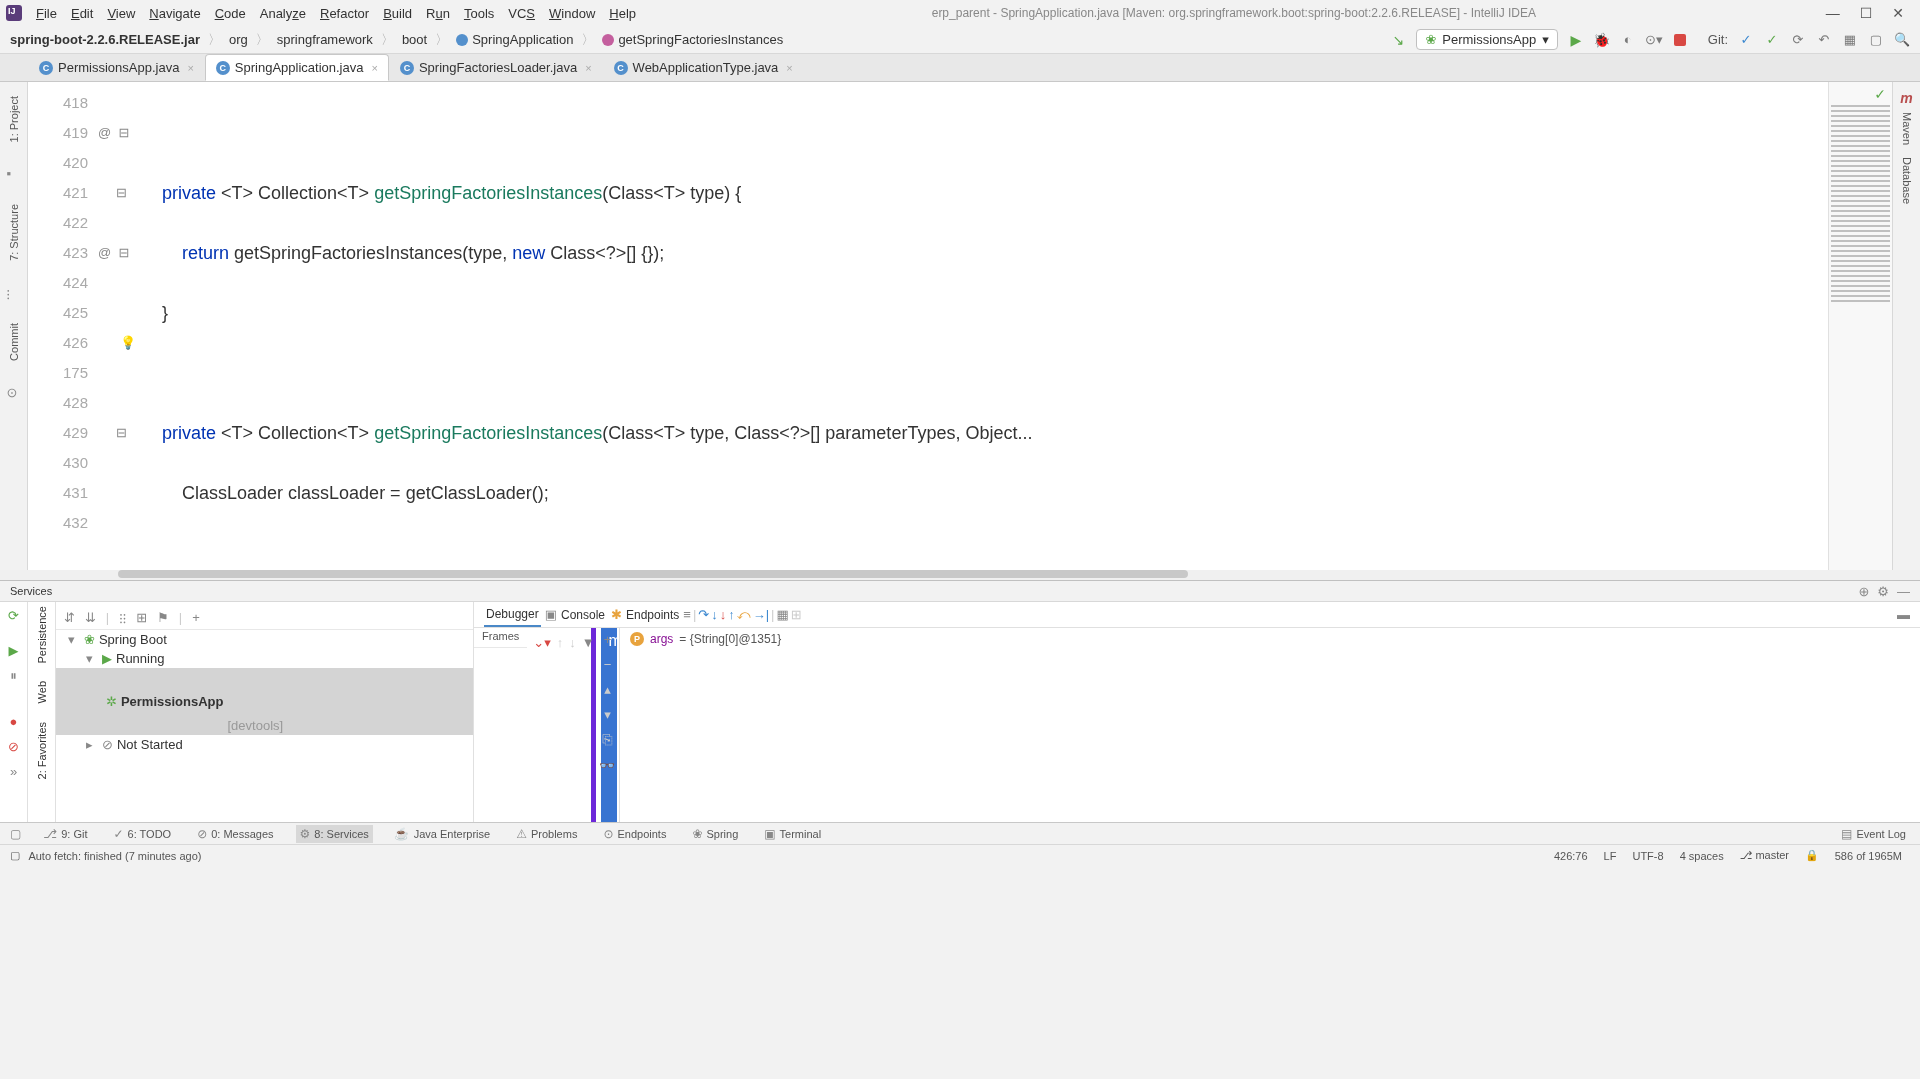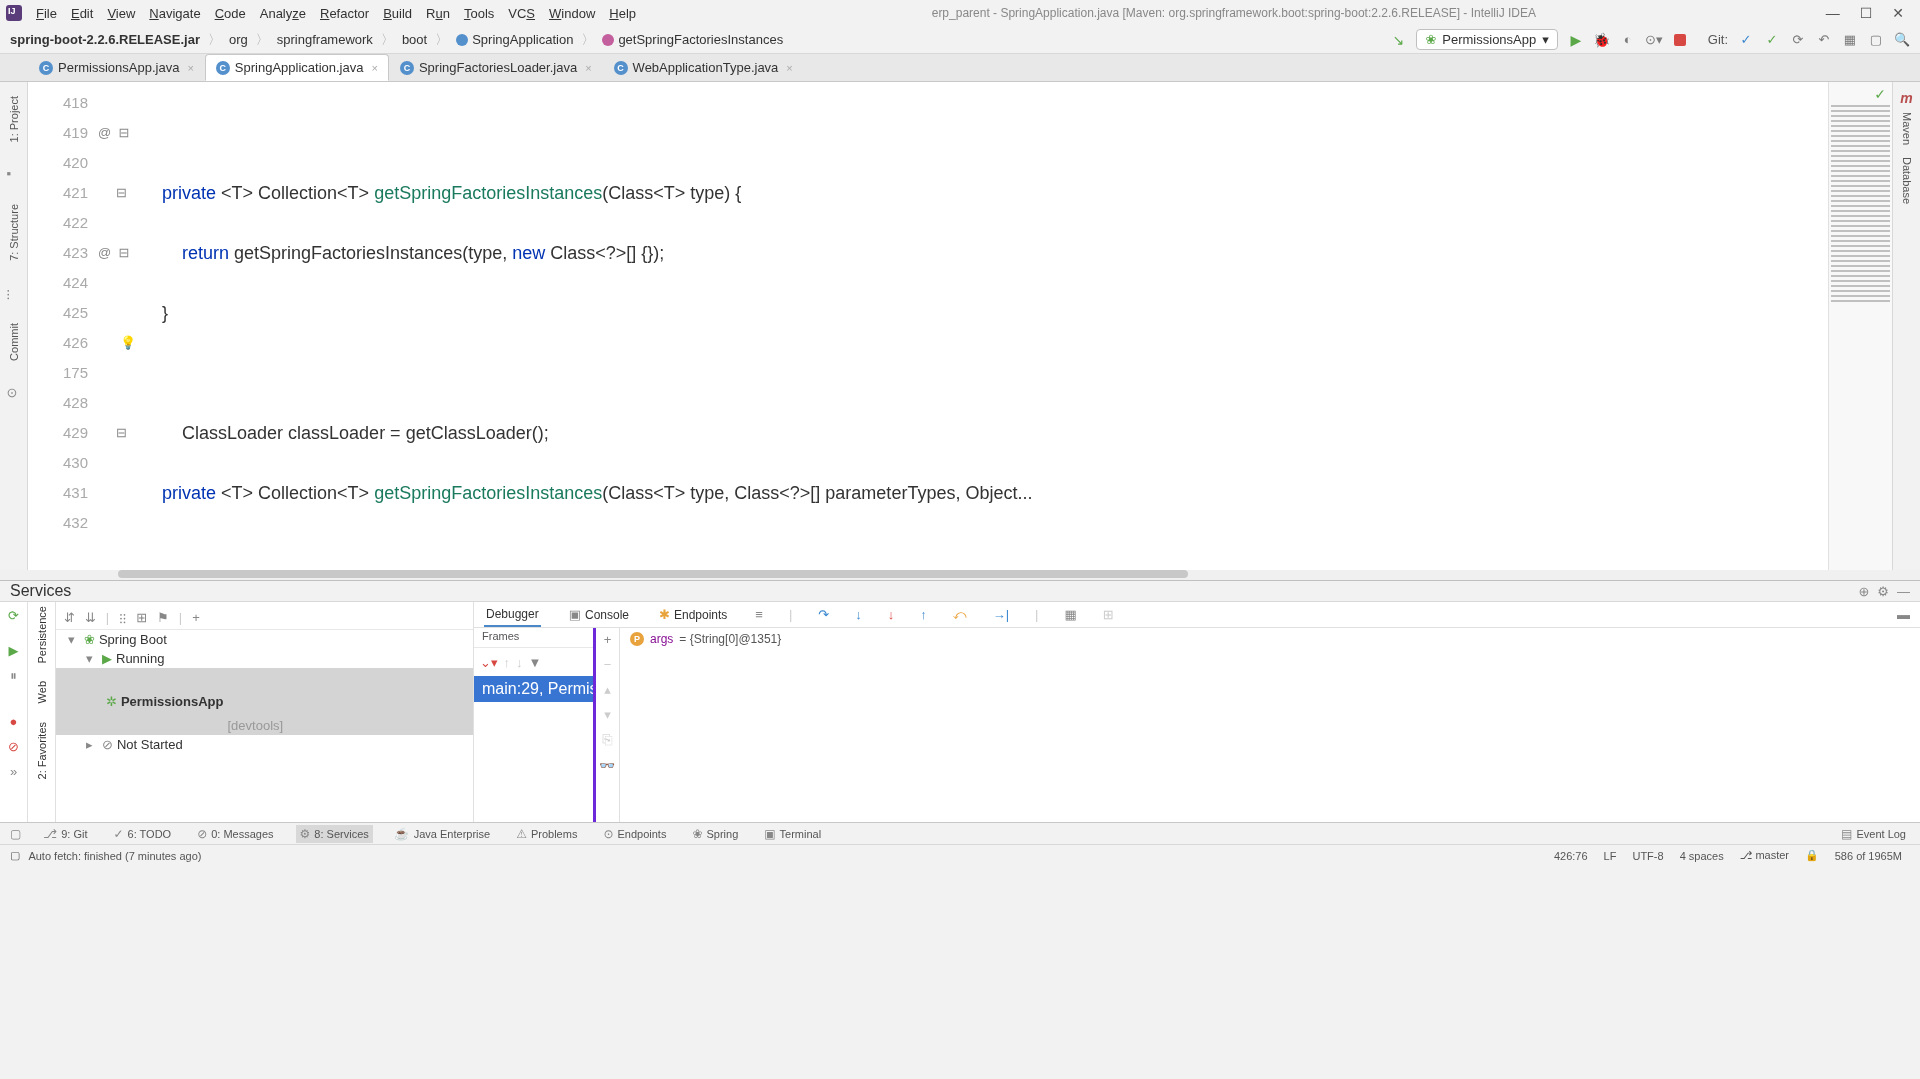--- a/index.html
+++ b/index.html
@@ -56,42 +56,42 @@
 .mt { color: #1a7a5e; }
 .cm { color: #8c8c8c; font-style: italic; }
 .minimap { width: 64px; background: #f8f8f8; border-left: 1px solid #e0e0e0; padding: 4px 2px; }
 .minimap .mline { height: 2px; background: #c0c0c0; margin: 3px 0; }
 .minimap .check { color: #5ba849; text-align: right; font-size: 14px; padding-right: 4px; }
 .right-gutter { width: 28px; background: #f2f2f2; border-left: 1px solid #d8d8d8; display: flex; flex-direction: column; align-items: center; padding-top: 8px; }
 .right-gutter .vtab { writing-mode: vertical-rl; font-size: 11px; color: #555; padding: 6px 2px; }
 
 
 .services-header { height: 22px; background: #f2f2f2; border-top: 1px solid #c0c0c0; border-bottom: 1px solid #d8d8d8; display: flex; align-items: center; padding: 0 10px; }
-.services-header .title { font-size: 16px; color: #333; }
+.services-header .title { font-size: 11px; color: #333; }
 .services-header .hicons { margin-left: auto; display: flex; gap: 8px; color: #888; }
 .services-body { height: 220px; display: flex; background: #fff; }
 .svc-left-tb { width: 28px; border-right: 1px solid #e0e0e0; display: flex; flex-direction: column; align-items: center; padding-top: 6px; gap: 10px; }
 .svc-left-tb .ic { font-size: 13px; color: #888; cursor: pointer; }
 .svc-left-tb .red-sq { width: 12px; height: 12px; background: #d84843; border-radius: 2px; }
 .svc-left-tb .green-tri { color: #5ba849; }
 .svc-tree { width: 418px; border-right: 1px solid #e0e0e0; padding: 4px 0; font-size: 13px; }
 .svc-tree .toolbar { height: 24px; display: flex; align-items: center; gap: 10px; padding: 0 8px; color: #888; border-bottom: 1px solid #e8e8e8; }
 .svc-tree .node { padding: 2px 0 2px 12px; display: flex; align-items: center; gap: 4px; cursor: pointer; }
 .svc-tree .node.sel { background: #d4d4d4; }
 .svc-tree .arrow { color: #888; width: 12px; display: inline-block; }
 .svc-tree .leaf-ic { color: #5ba849; }
 .svc-tree .bold { font-weight: bold; }
 .svc-tree .gray { color: #999; margin-top: 48px; }
 .svc-debug { flex: 1; display: flex; flex-direction: column; }
-.svc-debug .dtabs { height: 26px; display: flex; align-items: center; gap: 26px; padding: 0 10px; border-bottom: 1px solid #e0e0e0; }
+.svc-debug .dtabs { height: 26px; display: flex; align-items: center; gap: 2px; padding: 0 10px; border-bottom: 1px solid #e0e0e0; }
 .svc-debug .dtabs .dtab { padding: 4px 2px; cursor: pointer; display: flex; align-items: center; gap: 4px; font-size: 12px; }
 .svc-debug .dtabs .dtab.active { border-bottom: 2px solid #4a88c7; }
 .svc-debug .dtabs .dic { color: #888; font-size: 13px; }
 .svc-debug .split { flex: 1; display: flex; }
-.svc-debug .frames { width: 122px; border-right: 3px solid #6d28d9; display: flex; flex-direction: column; }
+.svc-debug .frames { width: 122px; border-right: 5px solid #6d28d9; display: flex; }
 .svc-debug .frames .fhdr { height: 20px; padding: 2px 8px; font-size: 11px; color: #555; border-bottom: 1px solid #e8e8e8; }
 .svc-debug .frames .ftb { height: 28px; display: flex; align-items: center; gap: 6px; padding: 0 6px; color: #888; }
 .svc-debug .frames .fitem { background: #3874d1; color: #fff; padding: 4px 8px; font-size: 16px; white-space: nowrap; overflow: hidden; }
 .svc-debug .vico { width: 24px; border-right: 1px solid #e0e0e0; display: flex; flex-direction: column; align-items: center; padding-top: 4px; gap: 10px; color: #888; }
 .svc-debug .vars { flex: 1; }
 .svc-debug .vars .vhdr { height: 20px; padding: 2px 8px; font-size: 11px; color: #555; border-bottom: 1px solid #e8e8e8; }
 .svc-debug .vars .vrow { padding: 4px 10px; font-size: 12px; display: flex; align-items: center; gap: 6px; }
 .svc-debug .vars .badge { width: 14px; height: 14px; border-radius: 50%; background: #e8a33d; color: #fff; font-size: 9px; display: inline-flex; align-items: center; justify-content: center; font-weight: bold; }
 .svc-debug .vars .vn { color: #871094; }
 .svc-debug .vars .vv { color: #555; }
@@ -250,22 +250,22 @@
         <div>&nbsp;&nbsp;&nbsp;&nbsp;&nbsp;⊟</div>
         <div>&nbsp;</div>
         <div>&nbsp;</div>
     </div>
     <div class="code">
 <div> </div>
 <div><span class="kw">    private </span><span>&lt;T&gt; Collection&lt;T&gt; </span><span class="mt">getSpringFactoriesInstances</span><span>(Class&lt;T&gt; type) {</span></div>
 <div><span class="kw">        return </span><span>getSpringFactoriesInstances(type, </span><span class="kw">new </span><span>Class&lt;?&gt;[] {});</span></div>
 <div>    }</div>
 <div> </div>
+<div><span class="kw">    private </span><span>&lt;T&gt; Collection&lt;T&gt; </span><span class="mt">getSpringFactoriesInstances</span><span>(Class&lt;T&gt; type, Class&lt;?&gt;[] parameterTypes, Object... </span></div>
 <div>        ClassLoader classLoader = getClassLoader();</div>
-<div><span class="kw">    private </span><span>&lt;T&gt; Collection&lt;T&gt; </span><span class="mt">getSpringFactoriesInstances</span><span>(Class&lt;T&gt; type, Class&lt;?&gt;[] parameterTypes, Object... </span></div>
 
 
 
 
 
 
 
     </div>
     <div class="minimap">
       <div class="check">✓</div>

